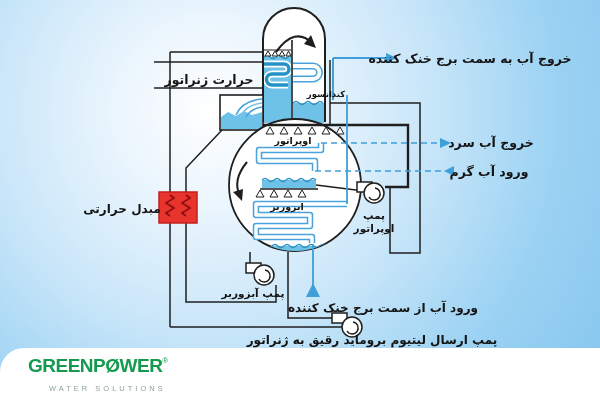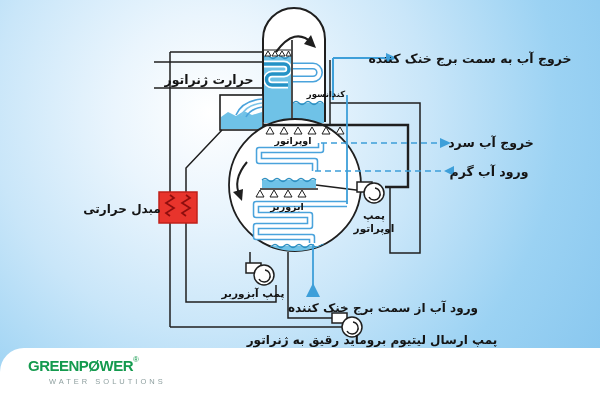--- a/index.html
+++ b/index.html
@@ -8,23 +8,23 @@
     background:radial-gradient(circle at 35% 28%, #ffffff 0%, #eaf5fd 20%, #c9e6f9 45%, #9bd2f3 72%, #85c5ee 100%);
     font-family:"DejaVu Sans",sans-serif;
   }
   svg{position:absolute;left:0;top:0;}
   svg text{font-family:"DejaVu Sans",sans-serif;font-weight:bold;fill:#141414;text-anchor:middle;}
   .footer{
     position:absolute;left:0;bottom:0;width:600px;height:52px;background:#ffffff;
     border-top-left-radius:24px;
   }
   .logo{position:absolute;left:28px;top:8px;line-height:1;}
-  .brand{font-family:"Liberation Sans",sans-serif;font-weight:bold;font-size:15px;letter-spacing:-0.5px;color:#149a4e;}
+  .brand{font-family:"Liberation Sans",sans-serif;font-weight:bold;font-size:19px;letter-spacing:-0.5px;color:#149a4e;}
   .reg{font-family:"Liberation Sans",sans-serif;font-size:8px;color:#149a4e;vertical-align:9px;}
-  .tagline{display:block;margin:4px 0 0 21px;font-family:"Liberation Sans",sans-serif;font-size:7.5px;letter-spacing:3px;color:#8fa0a0;}
+  .tagline{display:block;margin:10px 0 0 21px;font-family:"Liberation Sans",sans-serif;font-size:7.5px;letter-spacing:3px;color:#8fa0a0;}
 </style>
 </head>
 <body>
 
 <div class="stage">
 <svg width="600" height="400" viewBox="0 0 600 400">
   <defs>
     <clipPath id="circleClip">
           <circle cx="295" cy="185" r="66"></circle>
         </clipPath>

